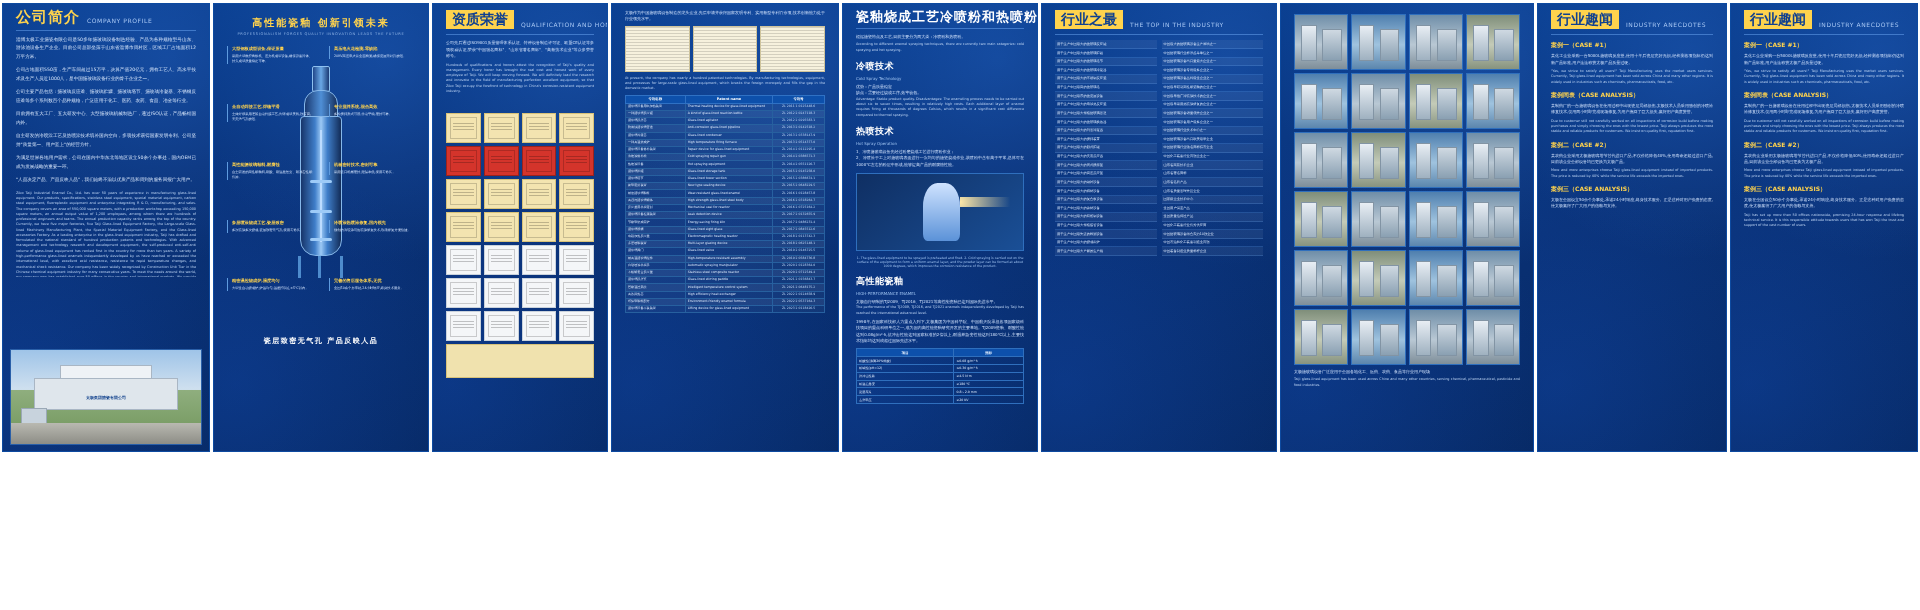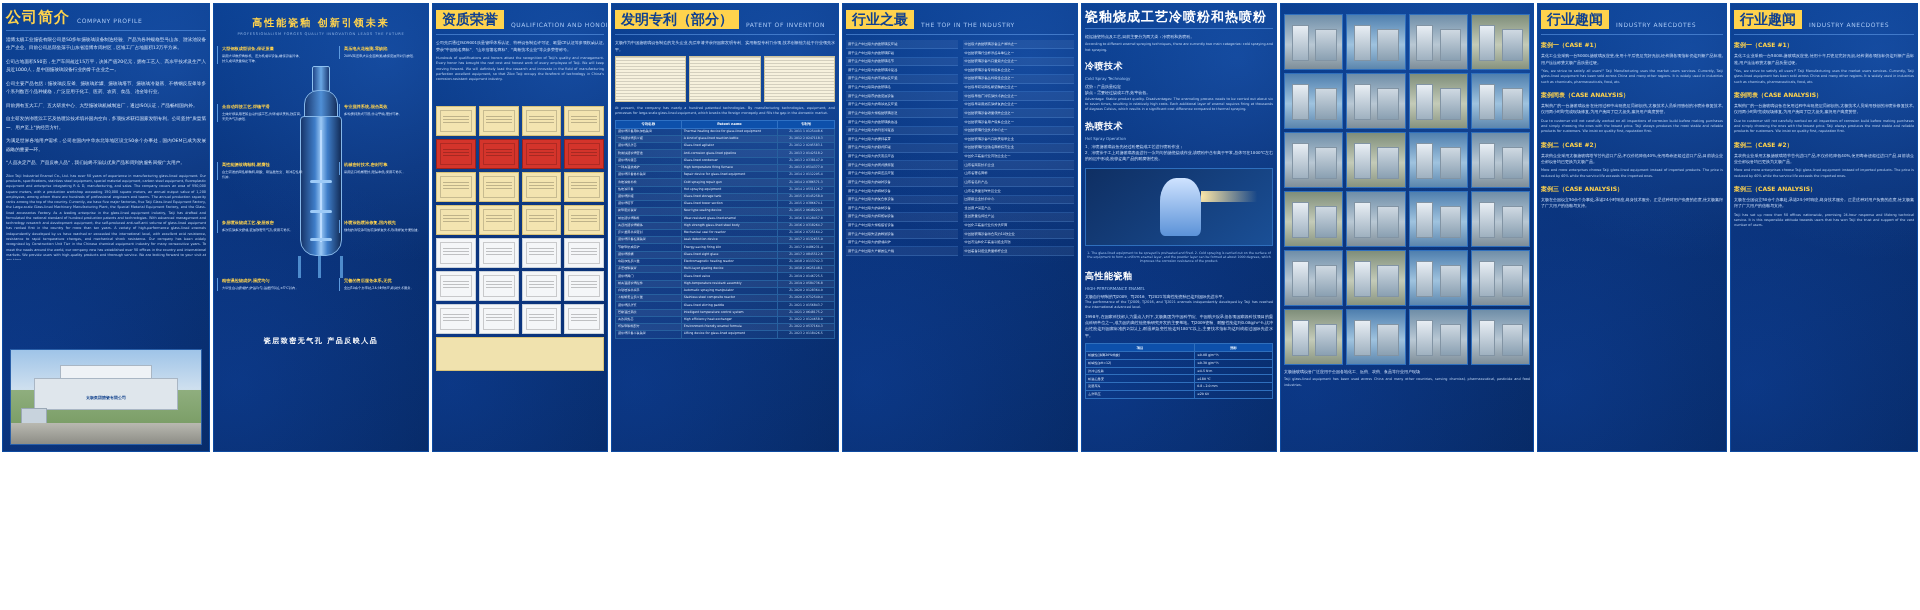--- a/index.html
+++ b/index.html
@@ -23,21 +23,21 @@
     gap: 3px;
     background: #ffffff;
     padding: 3px 2px 0 2px;
   }
   .panel {
     position: relative;
     background: linear-gradient(160deg, #0a3f91 0%, #0a3278 45%, #072a66 100%);
     color: #e8f0ff;
     overflow: hidden;
     border: 1px solid #0d4aa0;
-    padding: 6px 3px;
+    padding: 6px 13px;
   }
   .panel::after {
     content: "";
     position: absolute; left: 0; top: 0; right: 0; bottom: 0;
     background:
       radial-gradient(circle at 80% 12%, rgba(60,140,255,.22), transparent 48%),
       radial-gradient(circle at 10% 85%, rgba(20,80,190,.30), transparent 55%);
     pointer-events: none;
   }
   .panel > * { position: relative; z-index: 2; }
@@ -423,24 +423,20 @@
         <div class="cert white"></div>
         <div class="cert white"></div>
         <div class="cert white"></div>
         <div class="cert white"></div>
         <div class="cert white"></div>
       </div>
       <div class="certwide"></div>
     </div>
 
     <div class="panel p4">
-      <div class="hdr">
-        <span class="hdr-box">发明专利（部分）</span>
-        <span class="en">PATENT OF INVENTION</span>
-      </div>
       <div class="tiny2">太极作为中国搪玻璃设备制造的龙头企业,先后申请并获得国家发明专利、实用新型专利百余项,技术创新能力处于行业领先水平。</div>
       <div class="topimgs">
         <i></i>
         <i></i>
         <i></i>
       </div>
       <div class="tiny" style="margin-bottom:3px;">At present, the company has nearly a hundred patented technologies. By manufacturing technologies, equipment, and processes for large-scale glass-lined equipment, which breaks the foreign monopoly and fills the gap in the domestic market.</div>
 
       <table class="ptable">
         <thead>
@@ -591,20 +587,84 @@
               <td>Environment-friendly enamel formula</td>
               <td class="c">ZL 2022 2 0537164.3</td>
             </tr>
           <tr>
               <td>搪玻璃设备吊装装置</td>
               <td>Lifting device for glass-lined equipment</td>
               <td class="c">ZL 2023 2 0118426.5</td>
             </tr>
         </tbody>
       </table>
+    </div>
+
+    <div class="panel p5">
+      <div class="hdr">
+        <span class="cn sm">瓷釉烧成工艺冷喷粉和热喷粉</span>
+      </div>
+      <div class="tiny2">根据搪瓷特点及工艺,目前主要分为两大类：冷喷粉和热喷粉。</div>
+      <div class="tiny" style="margin-top:2px;">According to different enamel spraying techniques, there are currently two main categories: cold spraying and hot spraying.</div>
+
+      <h4><span>冷喷技术</span></h4>
+      <div class="h4en">Cold Spray Technology</div>
+      <div class="tiny2" style="white-space:pre-line;">优势：产品质量稳定
+缺点：需要经过烧成工序,效率较低。</div>
+      <div class="tiny">Advantage: Stable product quality.  Disadvantages: The enameling process needs to be carried out about six to seven times, resulting in relatively high costs. Each additional layer of enamel requires firing at thousands of degrees Celsius, which results in a significant cost difference compared to thermal spraying.</div>
+
+      <h4><span>热喷技术</span></h4>
+      <div class="h4en">Hot Spray Operation</div>
+      <div class="tiny2" style="white-space:pre-line;">1、冷喷搪玻璃设备先经过粉磨烧成工艺进行喷粉作业；
+2、冷喷涂于工上对搪玻璃表面进行一次均匀的搪瓷烧成作业,该喷粉中含有高于平常,总体可在1000℃左右的粉层中形成,能够提高产品的耐腐蚀性能。</div>
+
+      <div class="figure">
+        <span class="person"></span>
+        <span class="spark"></span>
+      </div>
+      <div class="figcap" style="height:12px;overflow:hidden;">1. The glass-lined equipment to be sprayed is preheated and fired. 2. Cold spraying is carried out on the surface of the equipment to form a uniform enamel layer, and the powder layer can be formed at about 1000 degrees, which improves the corrosion resistance of the product.</div>
+
+      <h4><span>高性能瓷釉</span></h4>
+      <div class="h4en">HIGH-PERFORMANCE ENAMEL</div>
+      <div class="tiny2">太极自行研制的TJ2009、TJ2016、TJ2021等高性能瓷釉已达到国际先进水平。</div>
+      <div class="tiny">The performance of the TJ2009, TJ2016, and TJ2021 enamels independently developed by Taiji has reached the international advanced level.</div>
+      <div class="tiny2" style="margin-top:3px;">1998年,在国家科技部人力重点入列下,太极集团为中国科学院、中国航天院承担各项国家级科技项目的重点科研单位之一,成为国内高性能瓷釉研究开发的主要基地。TJ2009瓷釉、耐酸性能达到0.08g/m²·h,抗冲击性能达到国家标准的2倍以上,耐温差急变性能达到180℃以上,主要技术指标均达到或超过国际先进水平。</div>
+
+      <table class="spectable">
+        <tbody>
+            <tr>
+          <th>项目</th>
+          <th>指标</th>
+        </tr>
+        <tr>
+              <td>耐酸性(沸腾20%盐酸)</td>
+              <td>≤0.08 g/m²·h</td>
+            </tr>
+        <tr>
+              <td>耐碱性(pH=12)</td>
+              <td>≤0.30 g/m²·h</td>
+            </tr>
+        <tr>
+              <td>抗冲击性能</td>
+              <td>≥4.5 N·m</td>
+            </tr>
+        <tr>
+              <td>耐温差急变</td>
+              <td>≥180 ℃</td>
+            </tr>
+        <tr>
+              <td>瓷层厚度</td>
+              <td>0.8～2.0 mm</td>
+            </tr>
+        <tr>
+              <td>击穿电压</td>
+              <td>≥20 KV</td>
+            </tr>
+      </tbody>
+        </table>
     </div>
 
     <div class="panel p6">
       <div class="hdr">
         <span class="hdr-box">行业之最</span>
         <span class="en">THE TOP IN THE INDUSTRY</span>
       </div>
       <div class="cols">
         <div class="col">
           <div class="row">用于生产中国最大的搪玻璃反应罐</div>
@@ -656,84 +716,20 @@
           <div class="row">全国用户满意产品</div>
           <div class="row">全国质量信得过产品</div>
           <div class="row">中国化工装备行业优秀供应商</div>
           <div class="row">中国搪玻璃设备综合实力10强企业</div>
           <div class="row">中国石油和化工装备制造业百强</div>
           <div class="row">中国装备制造业质量标杆企业</div>
         </div>
       </div>
     </div>
 
-    <div class="panel p5">
-      <div class="hdr">
-        <span class="cn sm">瓷釉烧成工艺冷喷粉和热喷粉</span>
-      </div>
-      <div class="tiny2">根据搪瓷特点及工艺,目前主要分为两大类：冷喷粉和热喷粉。</div>
-      <div class="tiny" style="margin-top:2px;">According to different enamel spraying techniques, there are currently two main categories: cold spraying and hot spraying.</div>
-
-      <h4><span>冷喷技术</span></h4>
-      <div class="h4en">Cold Spray Technology</div>
-      <div class="tiny2" style="white-space:pre-line;">优势：产品质量稳定
-缺点：需要经过烧成工序,效率较低。</div>
-      <div class="tiny">Advantage: Stable product quality.  Disadvantages: The enameling process needs to be carried out about six to seven times, resulting in relatively high costs. Each additional layer of enamel requires firing at thousands of degrees Celsius, which results in a significant cost difference compared to thermal spraying.</div>
-
-      <h4><span>热喷技术</span></h4>
-      <div class="h4en">Hot Spray Operation</div>
-      <div class="tiny2" style="white-space:pre-line;">1、冷喷搪玻璃设备先经过粉磨烧成工艺进行喷粉作业；
-2、冷喷涂于工上对搪玻璃表面进行一次均匀的搪瓷烧成作业,该喷粉中含有高于平常,总体可在1000℃左右的粉层中形成,能够提高产品的耐腐蚀性能。</div>
-
-      <div class="figure">
-        <span class="person"></span>
-        <span class="spark"></span>
-      </div>
-      <div class="figcap" style="height:12px;overflow:hidden;">1. The glass-lined equipment to be sprayed is preheated and fired. 2. Cold spraying is carried out on the surface of the equipment to form a uniform enamel layer, and the powder layer can be formed at about 1000 degrees, which improves the corrosion resistance of the product.</div>
-
-      <h4><span>高性能瓷釉</span></h4>
-      <div class="h4en">HIGH-PERFORMANCE ENAMEL</div>
-      <div class="tiny2">太极自行研制的TJ2009、TJ2016、TJ2021等高性能瓷釉已达到国际先进水平。</div>
-      <div class="tiny">The performance of the TJ2009, TJ2016, and TJ2021 enamels independently developed by Taiji has reached the international advanced level.</div>
-      <div class="tiny2" style="margin-top:3px;">1998年,在国家科技部人力重点入列下,太极集团为中国科学院、中国航天院承担各项国家级科技项目的重点科研单位之一,成为国内高性能瓷釉研究开发的主要基地。TJ2009瓷釉、耐酸性能达到0.08g/m²·h,抗冲击性能达到国家标准的2倍以上,耐温差急变性能达到180℃以上,主要技术指标均达到或超过国际先进水平。</div>
-
-      <table class="spectable">
-        <tbody>
-            <tr>
-          <th>项目</th>
-          <th>指标</th>
-        </tr>
-        <tr>
-              <td>耐酸性(沸腾20%盐酸)</td>
-              <td>≤0.08 g/m²·h</td>
-            </tr>
-        <tr>
-              <td>耐碱性(pH=12)</td>
-              <td>≤0.30 g/m²·h</td>
-            </tr>
-        <tr>
-              <td>抗冲击性能</td>
-              <td>≥4.5 N·m</td>
-            </tr>
-        <tr>
-              <td>耐温差急变</td>
-              <td>≥180 ℃</td>
-            </tr>
-        <tr>
-              <td>瓷层厚度</td>
-              <td>0.8～2.0 mm</td>
-            </tr>
-        <tr>
-              <td>击穿电压</td>
-              <td>≥20 KV</td>
-            </tr>
-      </tbody>
-        </table>
-    </div>
-
     <div class="panel p7">
       <div class="pgrid">
         <div class="ph"></div>
         <div class="ph b"></div>
         <div class="ph"></div>
         <div class="ph g"></div>
         <div class="ph b"></div>
         <div class="ph"></div>
         <div class="ph g"></div>
         <div class="ph b"></div>

